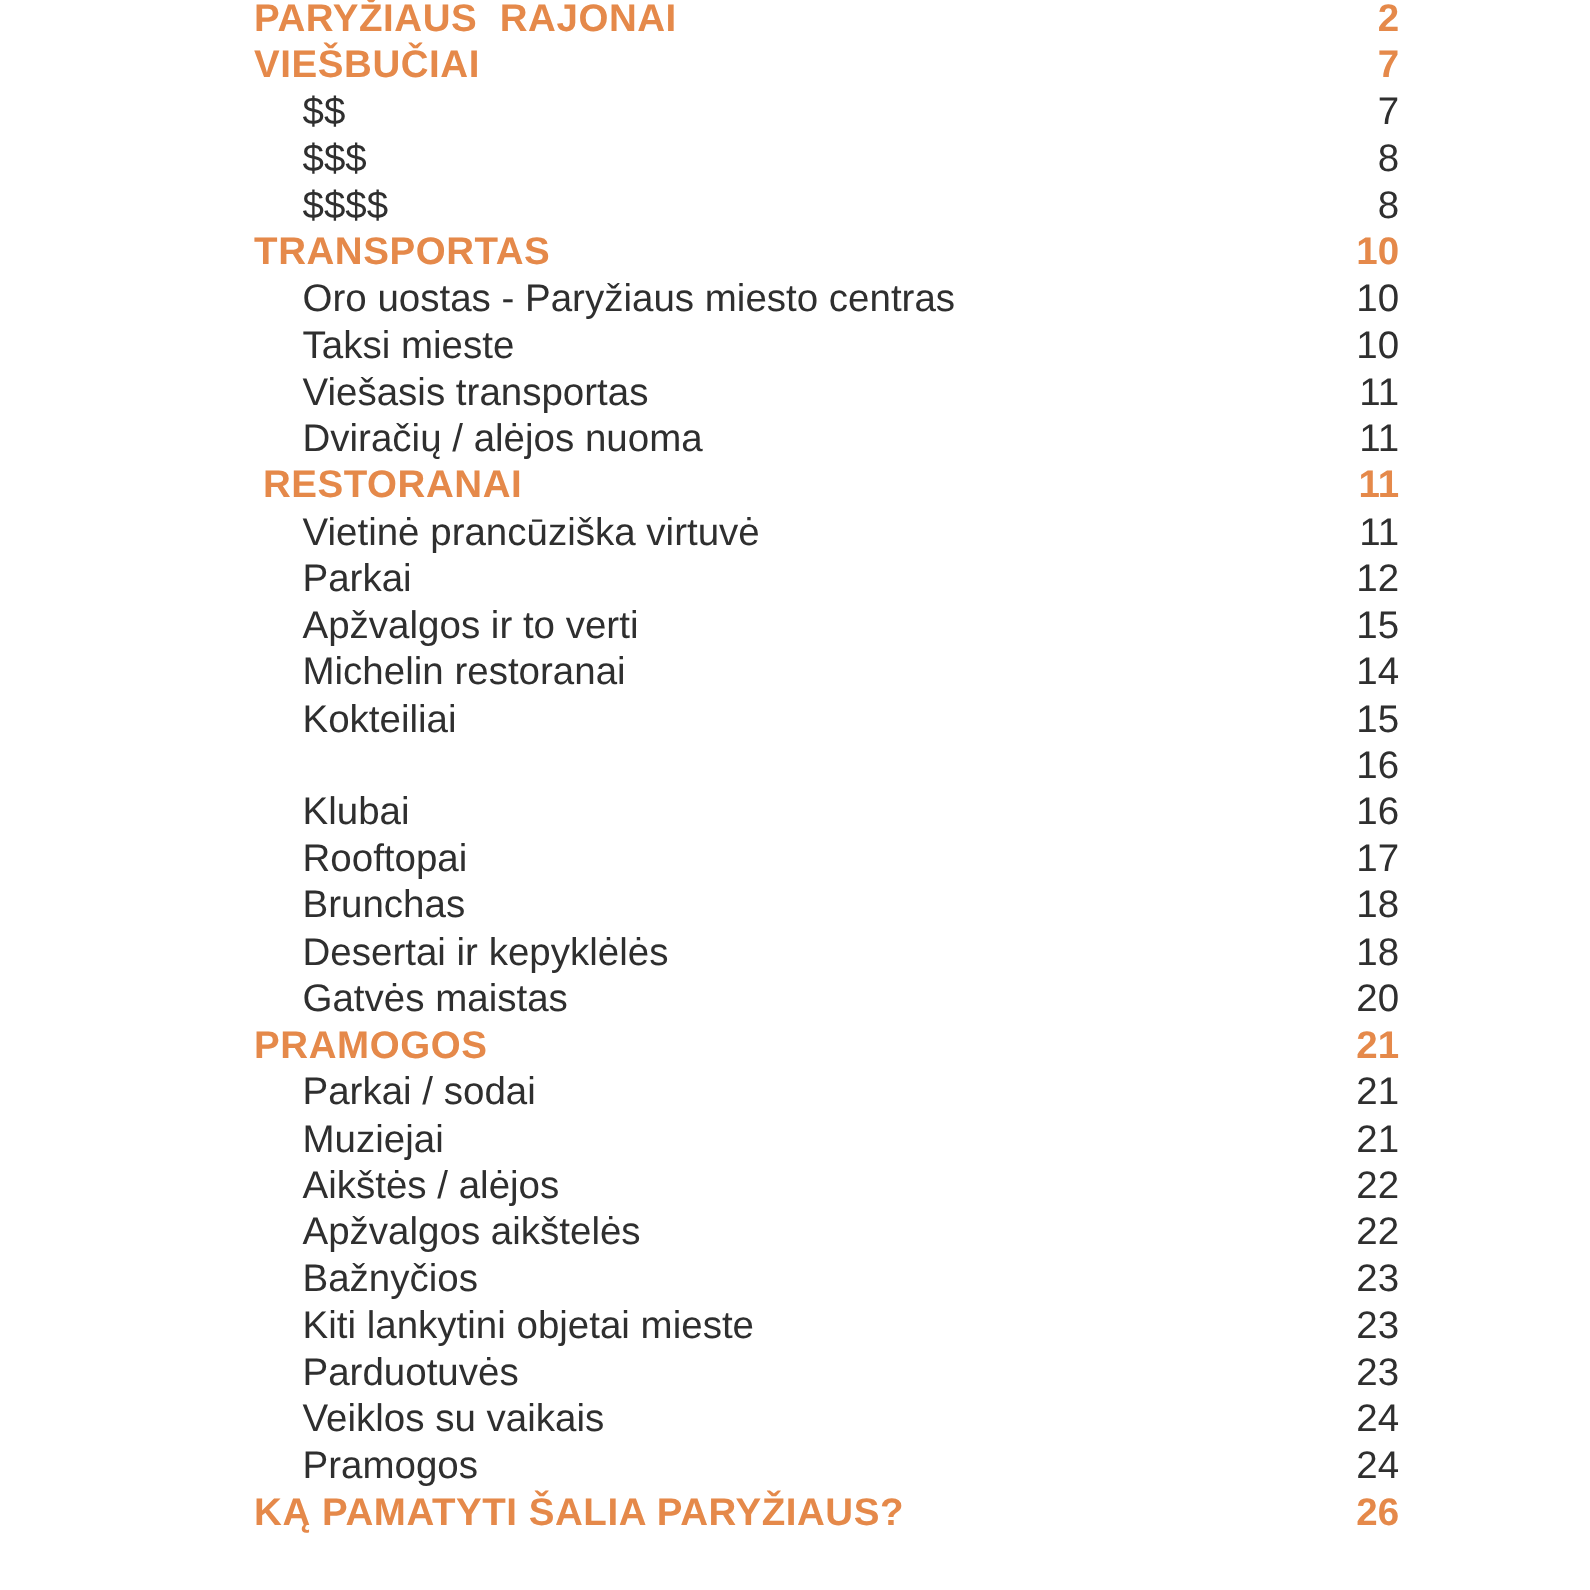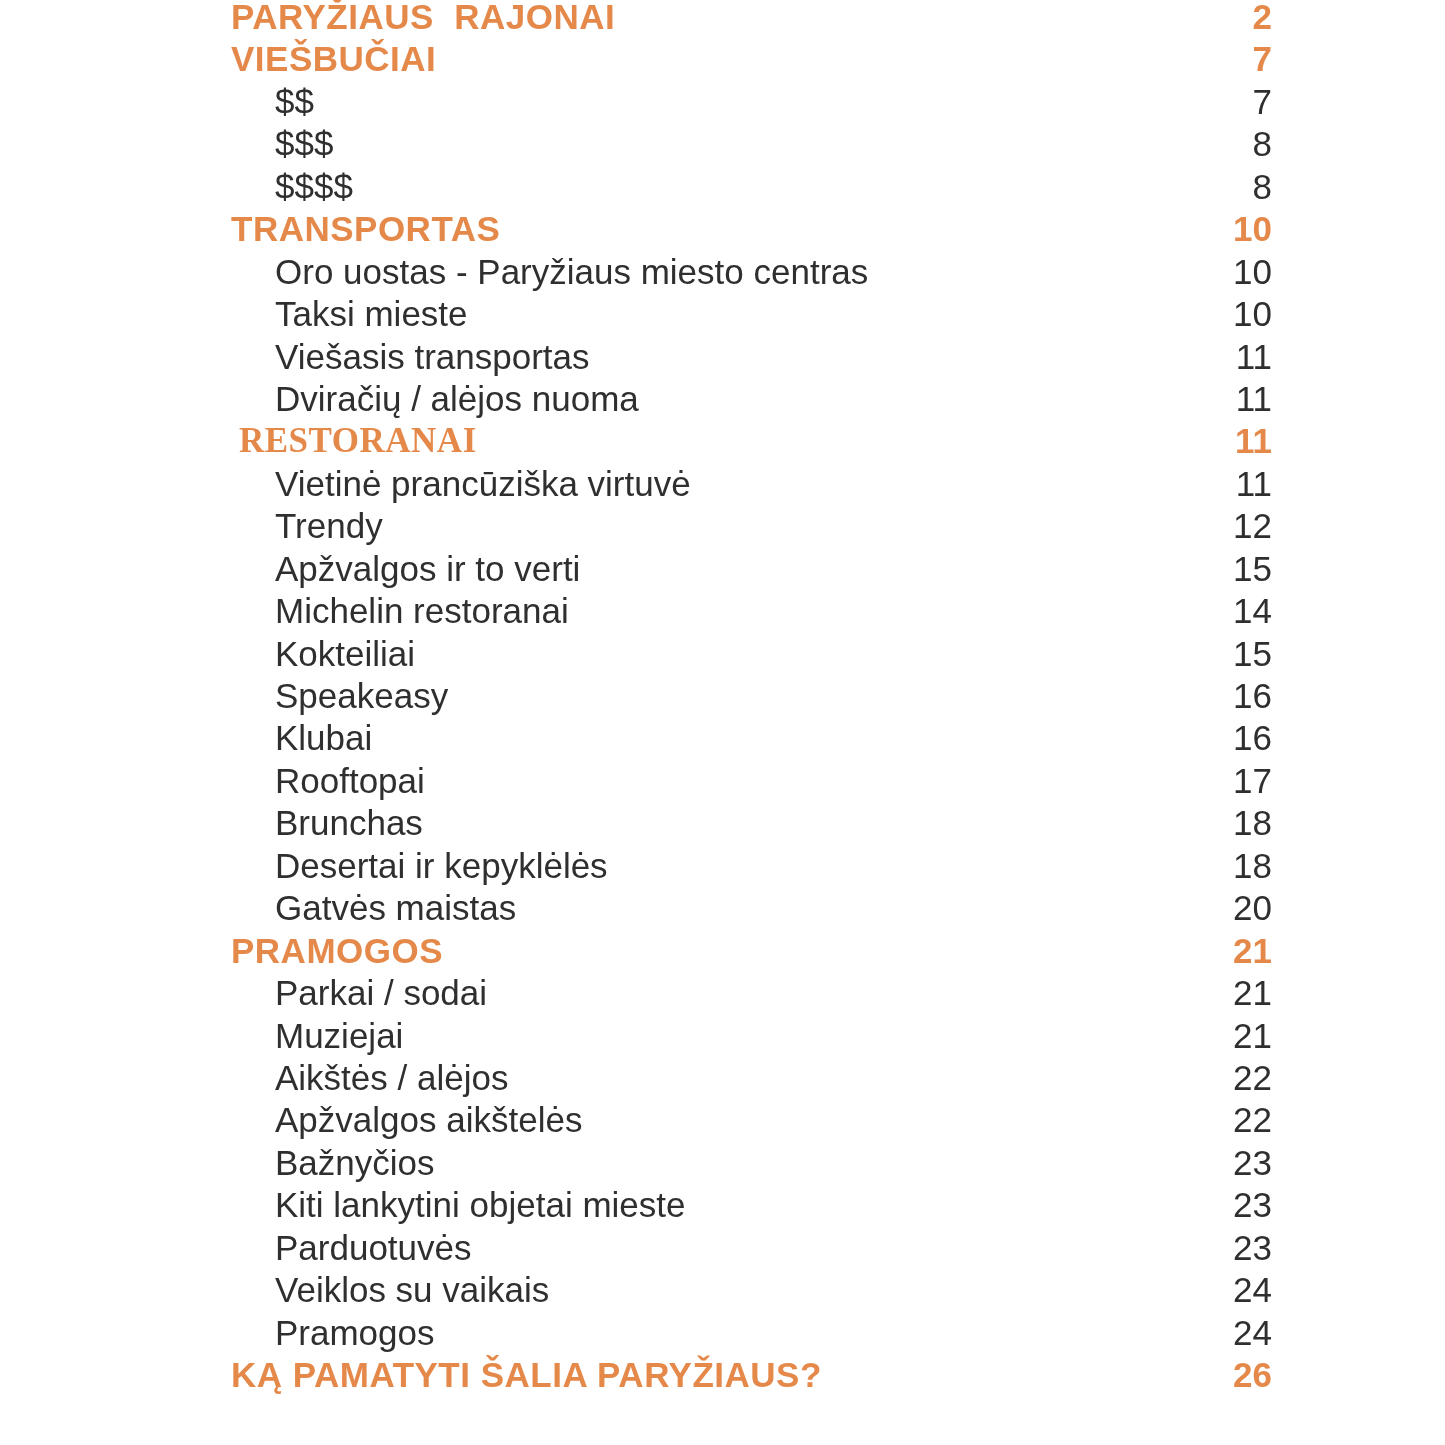--- a/index.html
+++ b/index.html
@@ -43,21 +43,21 @@
     color: #E5894A;
     font-weight: bold;
     letter-spacing: 0.5px;
   }
   .toc-row.level-heading .pagenum,
   .toc-row.level-heading2 .pagenum {
     color: #E5894A;
     font-weight: bold;
   }
   .toc-row.level-heading .label   { padding-left: 231px; }
-  .toc-row.level-heading2 .label  { padding-left: 239px; font-family: Liberation Serif, serif; }
+  .toc-row.level-heading2 .label  { padding-left: 239px; }
   .toc-row.level-item .label      { padding-left: 275px; }
 </style>
 </head>
 <body>
 
 <main>
   <section class="toc" id="toc">
       <div class="toc-row level-heading">
         <span class="label">PARYŽIAUS  RAJONAI</span>
         <span class="pagenum">2</span>
@@ -100,37 +100,36 @@
       </div>
       <div class="toc-row level-heading2">
         <span class="label">RESTORANAI</span>
         <span class="pagenum">11</span>
       </div>
       <div class="toc-row level-item">
         <span class="label">Vietinė prancūziška virtuvė</span>
         <span class="pagenum">11</span>
       </div>
       <div class="toc-row level-item">
-        <span class="label">Trendy</span>
+        <span class="label">Parkai</span>
         <span class="pagenum">12</span>
       </div>
       <div class="toc-row level-item">
         <span class="label">Apžvalgos ir to verti</span>
         <span class="pagenum">15</span>
       </div>
       <div class="toc-row level-item">
         <span class="label">Michelin restoranai</span>
         <span class="pagenum">14</span>
       </div>
       <div class="toc-row level-item">
         <span class="label">Kokteiliai</span>
         <span class="pagenum">15</span>
       </div>
       <div class="toc-row level-item">
-        <span class="label">Speakeasy</span>
         <span class="pagenum">16</span>
       </div>
       <div class="toc-row level-item">
         <span class="label">Klubai</span>
         <span class="pagenum">16</span>
       </div>
       <div class="toc-row level-item">
         <span class="label">Rooftopai</span>
         <span class="pagenum">17</span>
       </div>

